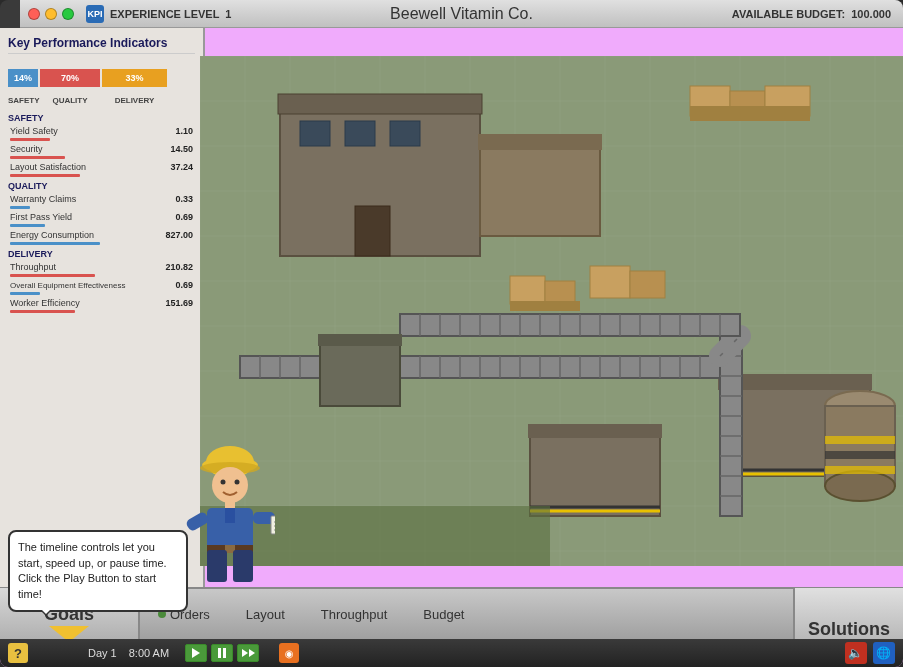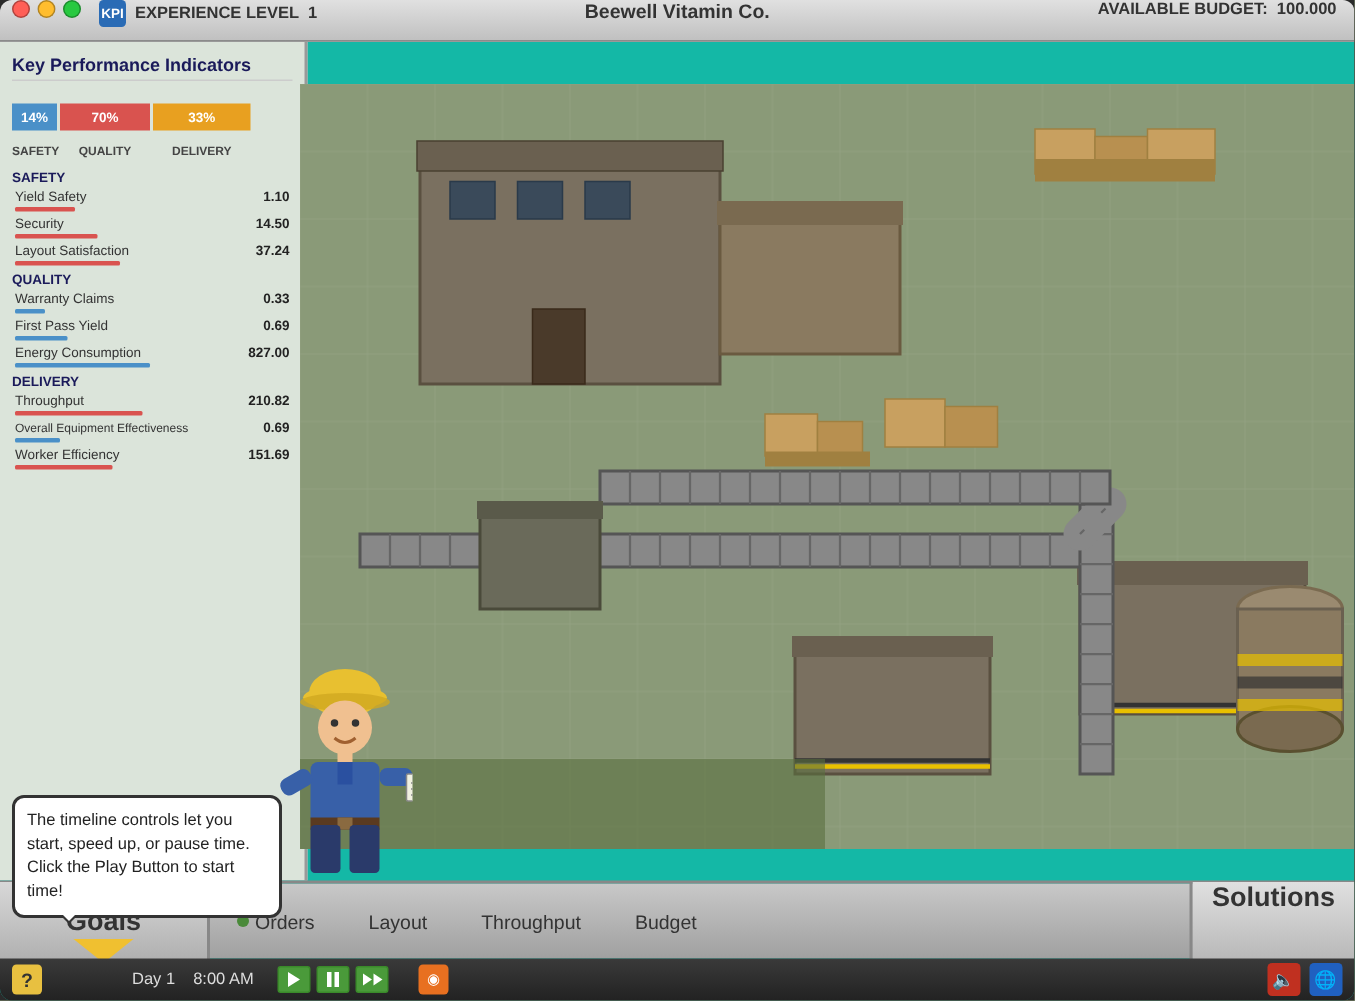--- a/index.html
+++ b/index.html
@@ -20,24 +20,25 @@
       border-radius: 8px;
       overflow: hidden;
       position: relative;
     }
 
     
     .titlebar {
       height: 28px;
       background: linear-gradient(to bottom, #e0e0e0, #c0c0c0);
       display: flex;
-      align-items: flex-start;
+      align-items: center;
       padding: 0 8px;
       position: relative;
       border-bottom: 1px solid #999;
+      margin-left: 20px;
     }
     .titlebar-buttons {
       display: flex;
       gap: 5px;
     }
     .tb-btn {
       width: 12px;
       height: 12px;
       border-radius: 50%;
       border: 1px solid rgba(0,0,0,0.3);
@@ -65,40 +66,40 @@
     }
     .titlebar-exp {
       font-size: 11px;
       font-weight: bold;
       color: #333;
     }
     .titlebar-title {
       position: absolute;
       left: 50%;
       transform: translateX(-50%);
-      font-size: 13px;
-      font-weight: bold;
+      font-size: 16px;
+      font-weight: normal;
       color: #333;
     }
     .titlebar-budget {
       position: absolute;
       right: 12px;
       font-size: 11px;
       font-weight: bold;
       color: #333;
     }
 
     
     .game-area {
       position: absolute;
       top: 28px;
       left: 0;
       right: 0;
       bottom: 0;
-      background: #14b8a6;
+      background: #f0abfc;
       overflow: hidden;
     }
 
     
     .kpi-panel {
       position: absolute;
       top: 0;
       left: 0;
       width: 205px;
       bottom: 80px;
@@ -283,21 +284,21 @@
       height: 8px;
       border-radius: 50%;
       background: #4a8a3a;
     }
 
     .nav-solutions {
       width: 110px;
       height: 52px;
       background: linear-gradient(to bottom, #e0e0e0, #b8b8b8);
       display: flex;
-      align-items: flex-start;
+      align-items: flex-end;
       justify-content: center;
       font-size: 18px;
       font-weight: bold;
       color: #333;
       border-left: 2px solid #888;
       cursor: pointer;
     }
 
     
     .status-bar {

